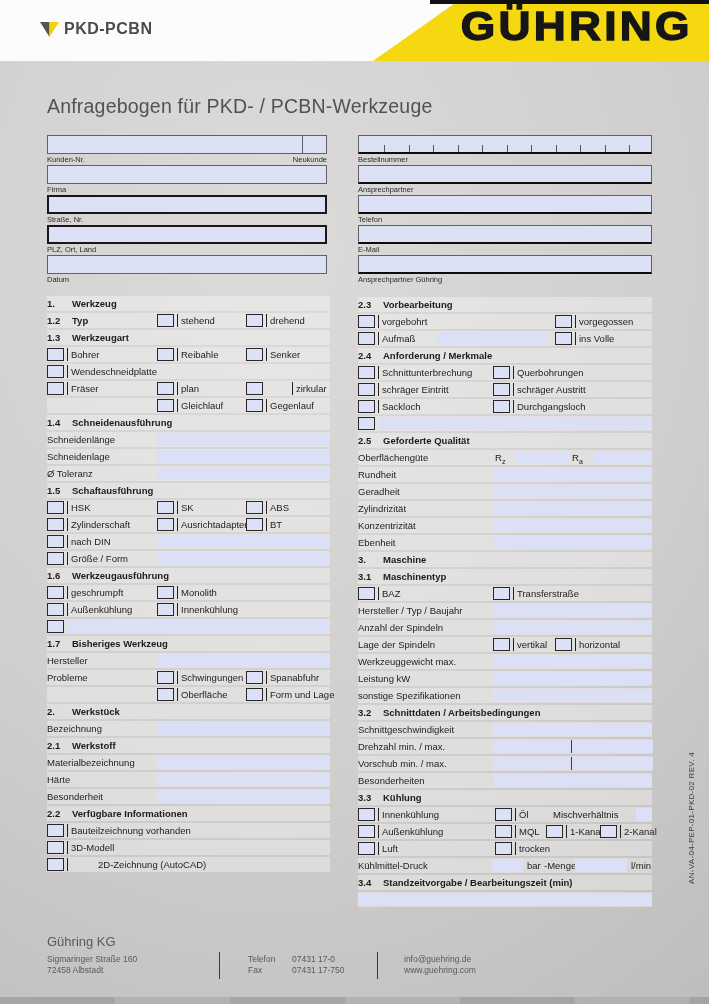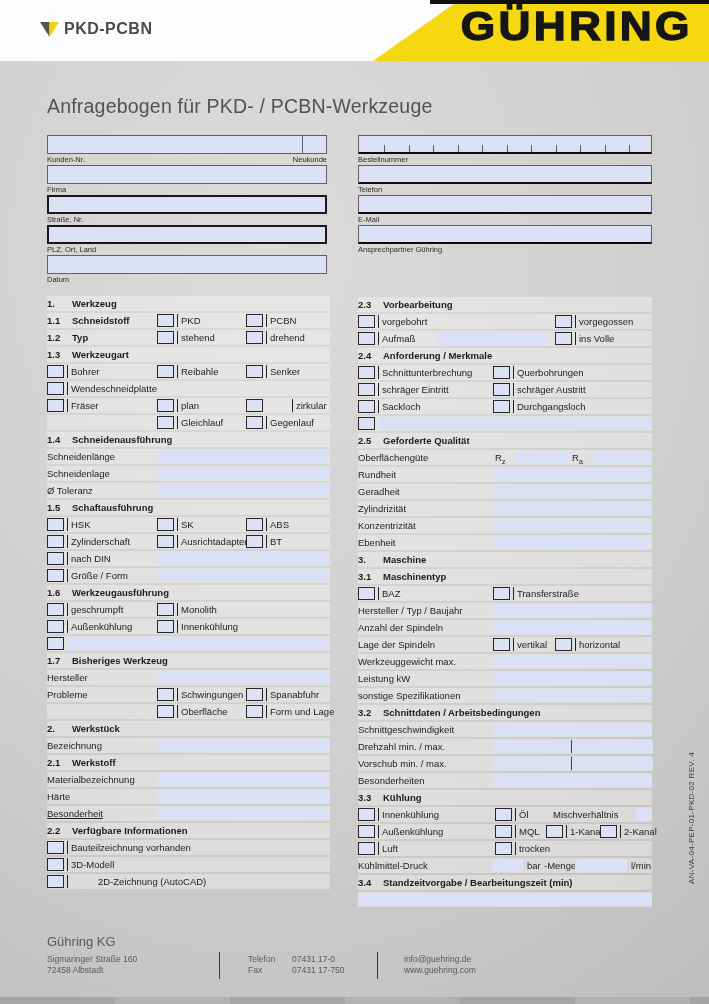--- a/index.html
+++ b/index.html
@@ -113,20 +113,26 @@
         <div class="fbox hb">
           <div class="comb"></div>
         </div>
         <div class="flabelrow">
           <span>Bestellnummer</span>
         </div>
       </div>
       <div class="fgroup">
         <div class="fbox hb"></div>
         <div class="flabelrow">
+          <span>Ansprechpartner</span>
+        </div>
+      </div>
+      <div class="fgroup">
+        <div class="fbox hb"></div>
+        <div class="flabelrow">
           <span>Telefon</span>
         </div>
       </div>
       <div class="fgroup">
         <div class="fbox hb"></div>
         <div class="flabelrow">
           <span>E-Mail</span>
         </div>
       </div>
       <div class="fgroup">
@@ -136,28 +142,20 @@
         </div>
       </div>
     </div>
 
   <div id="col-left" class="fcol">
       <div class="row h">
         <span class="lbl bold" style="left: 0px;">1.</span>
         <span class="lbl bold" style="left: 25px;">Werkzeug</span>
       </div>
       <div class="row h">
-        <span class="lbl bold" style="left: 0px;">1.1</span>
-        <span class="lbl bold" style="left: 25px;">Schneidstoff</span>
-        <div class="chk" style="left: 110px;"></div>
-        <span class="clbl" style="left: 130px;">PKD</span>
-        <div class="chk" style="left: 199px;"></div>
-        <span class="clbl" style="left: 219px;">PCBN</span>
-      </div>
-      <div class="row h">
         <span class="lbl bold" style="left: 0px;">1.2</span>
         <span class="lbl bold" style="left: 25px;">Typ</span>
         <div class="chk" style="left: 110px;"></div>
         <span class="clbl" style="left: 130px;">stehend</span>
         <div class="chk" style="left: 199px;"></div>
         <span class="clbl" style="left: 219px;">drehend</span>
       </div>
       <div class="row h">
         <span class="lbl bold" style="left: 0px;">1.3</span>
         <span class="lbl bold" style="left: 25px;">Werkzeugart</span>
@@ -289,21 +287,21 @@
       </div>
       <div class="row">
         <span class="lbl" style="left: 0px;">Materialbezeichnung</span>
         <div class="inp" style="left: 110px; width: 173px;"></div>
       </div>
       <div class="row">
         <span class="lbl" style="left: 0px;">Härte</span>
         <div class="inp" style="left: 110px; width: 173px;"></div>
       </div>
       <div class="row">
-        <span class="lbl" style="left: 0px; text-decoration: underline;">Besonderheit</span>
+        <span class="lbl" style="left: 0px;">Besonderheit</span>
         <div class="inp" style="left: 110px; width: 173px;"></div>
       </div>
       <div class="row h">
         <span class="lbl bold" style="left: 0px;">2.2</span>
         <span class="lbl bold" style="left: 25px;">Verfügbare Informationen</span>
       </div>
       <div class="row">
         <div class="chk" style="left: 0px;"></div>
         <span class="clbl" style="left: 20px;">Bauteilzeichnung vorhanden</span>
       </div>

